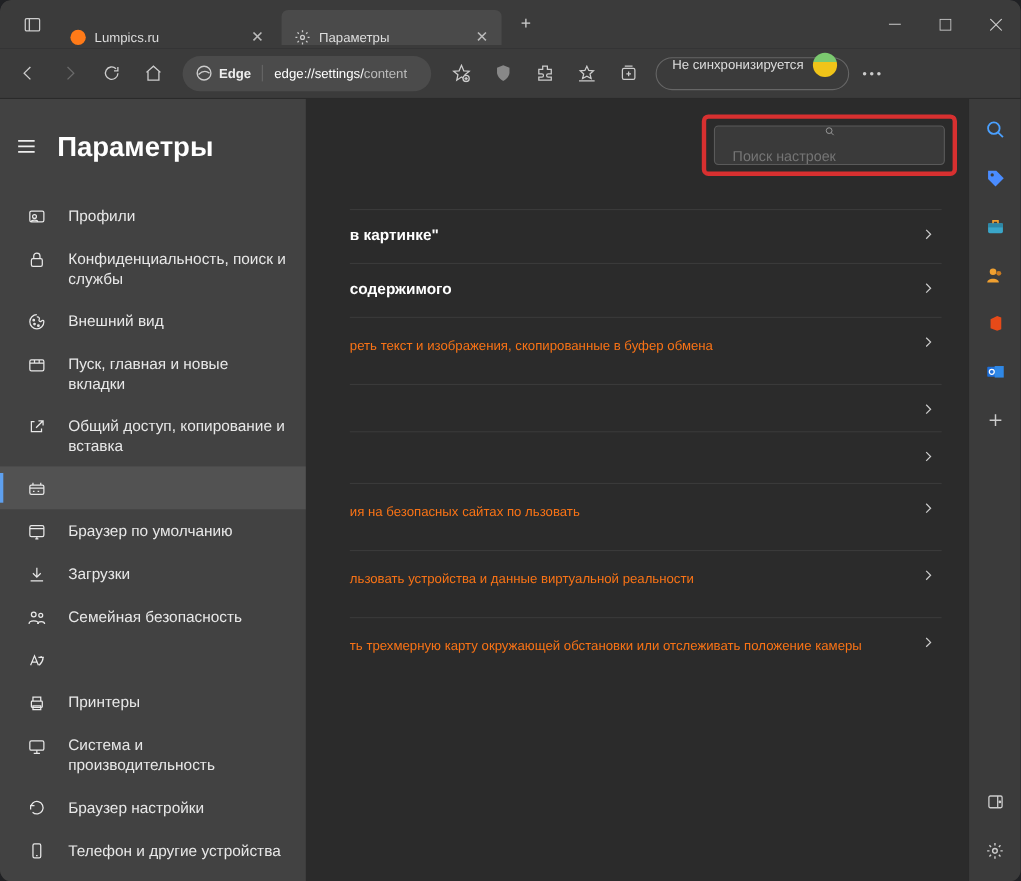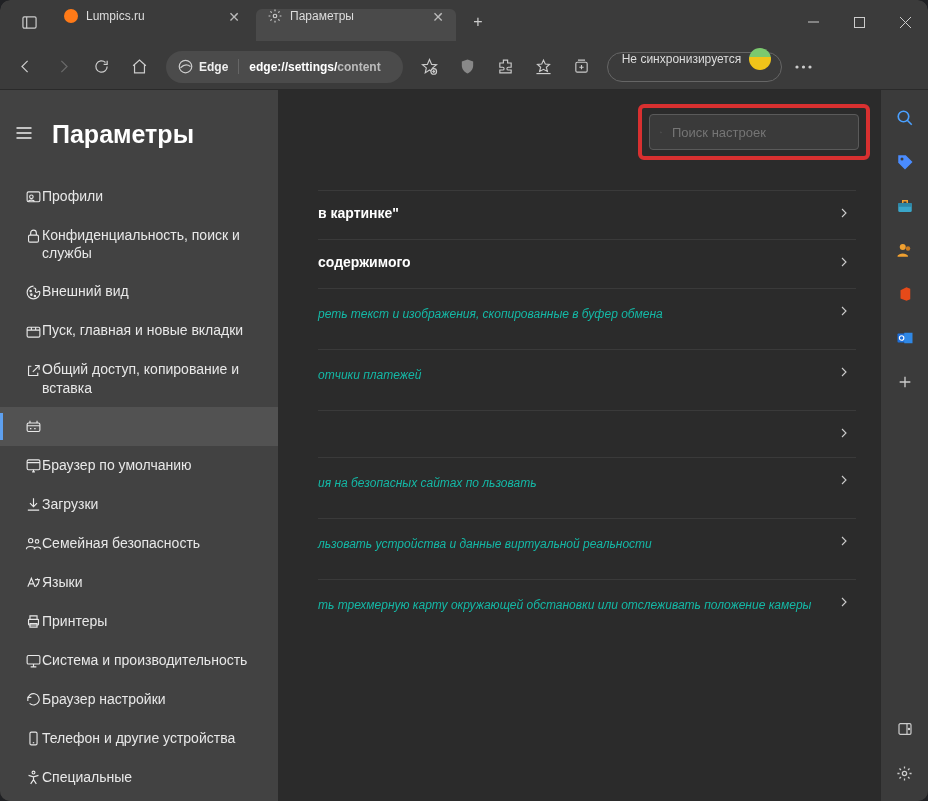--- a/index.html
+++ b/index.html
@@ -2,71 +2,71 @@
 <html><head>
 <meta charset="utf-8">
 <style>
 * { margin: 0; padding: 0; box-sizing: border-box; font-family: 'Segoe UI', Arial, sans-serif; }
 body { background: #202124; color: #e8e8e8; width: 928px; height: 801px; overflow: hidden; border-radius: 10px; position: relative; }
 
 
 .titlebar { height: 44px; display: flex; align-items: center; background: #3b3b3b; border-radius: 10px 10px 0 0; }
 .tab-strip { display: flex; align-items: center; height: 100%; padding-left: 8px; }
 .tab-icon-btn { width: 34px; height: 34px; display: flex; align-items: center; justify-content: center; margin: 0 4px; border-radius: 4px; color: #ccc; }
-.tab { display: flex; align-items: flex-start; height: 32px; padding: 0 12px; margin: 6px 2px 0; border-radius: 6px 6px 0 0; font-size: 12px; color: #ddd; min-width: 200px; max-width: 220px; position: relative; }
+.tab { display: flex; align-items: flex-end; height: 32px; padding: 0 12px; margin: 6px 2px 0; border-radius: 6px 6px 0 0; font-size: 12px; color: #ddd; min-width: 200px; max-width: 220px; position: relative; }
 .tab.active { background: #4a4a4a; }
 .tab .fav { width: 14px; height: 14px; margin-right: 8px; border-radius: 50%; display: inline-flex; align-items: center; justify-content: center; }
 .tab .fav.orange { background: #ff7a18; }
 .tab .label { flex: 1; white-space: nowrap; overflow: hidden; text-overflow: ellipsis; }
 .tab .close { margin-left: 6px; color: #bbb; font-size: 14px; }
 .newtab { width: 28px; height: 28px; margin-left: 6px; display: flex; align-items: center; justify-content: center; color: #ccc; font-size: 16px; }
 .win-controls { margin-left: auto; display: flex; }
 .win-btn { width: 46px; height: 44px; display: flex; align-items: center; justify-content: center; color: #ccc; }
 
 
 .toolbar { height: 46px; background: #3b3b3b; display: flex; align-items: center; padding: 0 8px; gap: 4px; border-bottom: 1px solid #2a2a2a; }
 .tb-btn { width: 34px; height: 34px; display: flex; align-items: center; justify-content: center; color: #ccc; border-radius: 4px; }
 .tb-btn.dim { color: #6a6a6a; }
 .addr { display: flex; align-items: center; height: 32px; background: #4b4b4b; border-radius: 16px; padding: 0 12px; margin: 0 6px; text-align: right; }
 .addr .edge-badge { display: flex; align-items: center; gap: 6px; font-size: 12px; font-weight: 600; color: #eee; padding-right: 10px; border-right: 1px solid #666; }
-.addr .url { font-size: 12px; padding: 0 10px; color: #bbb; font-weight: bold; }
+.addr .url { font-size: 12px; padding: 0 10px; color: #bbb; }
 .addr .url .seg1 { color: #fff; }
 .sync-pill { display: flex; align-items: center; height: 30px; padding: 0 10px 16px 14px; border: 1px solid #666; border-radius: 15px; font-size: 12px; color: #ddd; gap: 8px; margin-left: 4px; }
 .sync-pill .avatar { width: 22px; height: 22px; border-radius: 50%; background: linear-gradient(#7bc96f 40%, #f0c419 40%); display: inline-block; }
 
 
 .main { display: flex; height: calc(801px - 90px); background: #2b2b2b; }
 .content-wrap { flex: 1; display: flex; position: relative; overflow: hidden; }
 .right-rail { width: 48px; background: #3b3b3b; display: flex; flex-direction: column; align-items: center; padding-top: 18px; gap: 24px; border-left: 1px solid #2a2a2a; }
 .rail-ic { width: 20px; height: 20px; display: flex; align-items: center; justify-content: center; }
 .rail-spacer { flex: 1; }
 
 
 .settings-sidebar { position: absolute; left: 0; top: 0; bottom: 0; width: 278px; background: #424242; z-index: 5; overflow: hidden; }
 .settings-title-row { display: flex; align-items: center; gap: 14px; padding: 30px 18px 24px 14px; }
 .hamburger { width: 24px; height: 24px; color: #eee; }
 .settings-title { font-size: 25px; font-weight: 600; color: #fff; }
 .nav-list { padding: 4px 0 20px; }
-.nav-item { display: flex; align-items: flex-start; gap: 0; padding: 10px 16px 10px 24px; font-size: 14px; color: #e8e8e8; position: relative; line-height: 1.3; }
+.nav-item { display: flex; align-items: flex-start; gap: 20px; padding: 10px 16px 10px 24px; font-size: 14px; color: #e8e8e8; position: relative; line-height: 1.3; }
 .nav-item.active { background: #525252; }
 .nav-item.active::before { content: ''; position: absolute; left: 0; top: 6px; bottom: 6px; width: 3px; background: #5ea0ef; }
 .nav-item .ic { width: 18px; height: 18px; flex-shrink: 0; margin-top: 1px; display: inline-flex; align-items: center; justify-content: center; }
 .nav-item .lbl { flex: 1; }
 
 
 .settings-body { flex: 1; position: relative; background: #2b2b2b; padding-left: 278px; }
 .search-highlight { position: absolute; right: 10px; top: 14px; width: 232px; height: 56px; border: 4px solid #d83030; border-radius: 6px; z-index: 3; display: flex; align-items: center; justify-content: center; }
-.search-box { width: 210px; height: 36px; border: 1px solid #5a5a5a; border-radius: 4px; display: flex; align-items: center; padding: 0 10px; gap: 10px; background: #3a3a3a; }
+.search-box { width: 210px; height: 36px; border: 1px solid #5a5a5a; border-radius: 4px; display: flex; align-items: center; padding: 0 10px; gap: 10px; background: #3a3a3a; flex-direction: column; }
 .search-box input { flex: 1; background: transparent; border: none; outline: none; color: #ccc; font-size: 13px; }
 
 .rows { padding: 100px 24px 0 40px; }
 .row { border-top: 1px solid #3a3a3a; padding: 14px 8px 14px 0; display: flex; align-items: flex-start; position: relative; }
 .row .txt { flex: 1; padding-right: 30px; }
 .row .title { font-size: 14px; font-weight: 600; color: #fff; margin-bottom: 4px; }
-.row .sub { font-size: 12px; color: #14b8a6; margin-top: 4px; font-style: italic; }
+.row .sub { font-size: 12px; color: #f97316; margin-top: 4px; }
 .row .chev { position: absolute; right: 6px; top: 16px; color: #ccc; }
 .row.tall { padding-bottom: 28px; }
 
 svg { display: block; }
 </style>
 </head>
 <body>
 
 <div class="titlebar">
   <div class="tab-strip">
@@ -280,21 +280,20 @@
               </svg>
             </span>
             <span class="lbl">Семейная безопасность</span>
           </div>
         <div class="nav-item">
             <span class="ic">
               <svg width="17" height="17" viewBox="0 0 24 24" fill="none" stroke="currentColor" stroke-width="1.6">
                 <path d="M4 18 L9 6 L14 18 M6 14 H12 M14 8 H21 M17.5 8 V6 M15 18 C18 15 20 12 20 8"></path>
               </svg>
             </span>
-            <span class="lbl">Языки</span>
           </div>
         <div class="nav-item">
             <span class="ic">
               <svg width="17" height="17" viewBox="0 0 24 24" fill="none" stroke="currentColor" stroke-width="1.6">
                 <rect x="5" y="9" width="14" height="8" rx="1"></rect>
                 <path d="M7 9 V4 H17 V9 M7 15 H17 V20 H7 Z"></path>
               </svg>
             </span>
             <span class="lbl">Принтеры</span>
           </div>
@@ -372,23 +371,20 @@
           <div class="txt">
               <div class="sub">реть текст и изображения, скопированные в буфер обмена</div>
             </div>
           <span class="chev">
               <svg width="12" height="12" viewBox="0 0 24 24" fill="none" stroke="currentColor" stroke-width="2.2">
                 <path d="M8 4 L16 12 L8 20"></path>
               </svg>
             </span>
         </div>
         <div class="row tall">
-          <div class="txt">
-              <div class="sub">отчики платежей</div>
-            </div>
           <span class="chev">
               <svg width="12" height="12" viewBox="0 0 24 24" fill="none" stroke="currentColor" stroke-width="2.2">
                 <path d="M8 4 L16 12 L8 20"></path>
               </svg>
             </span>
         </div>
         <div class="row">
           <div class="txt">
               <div class="sub">&nbsp;</div>
             </div>

